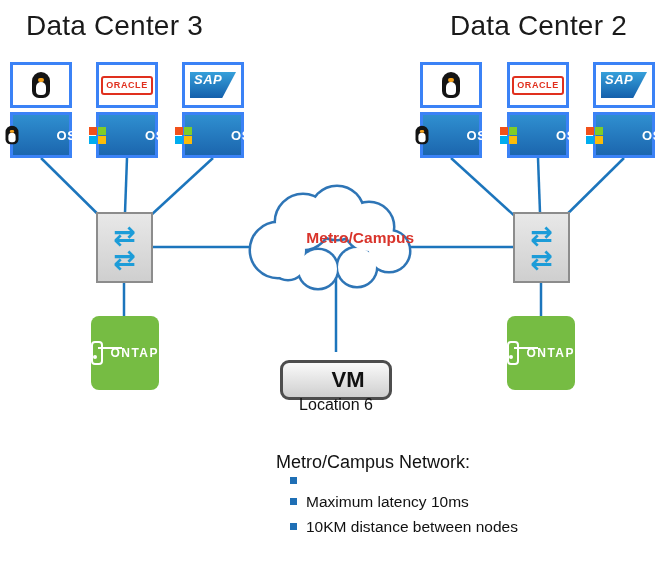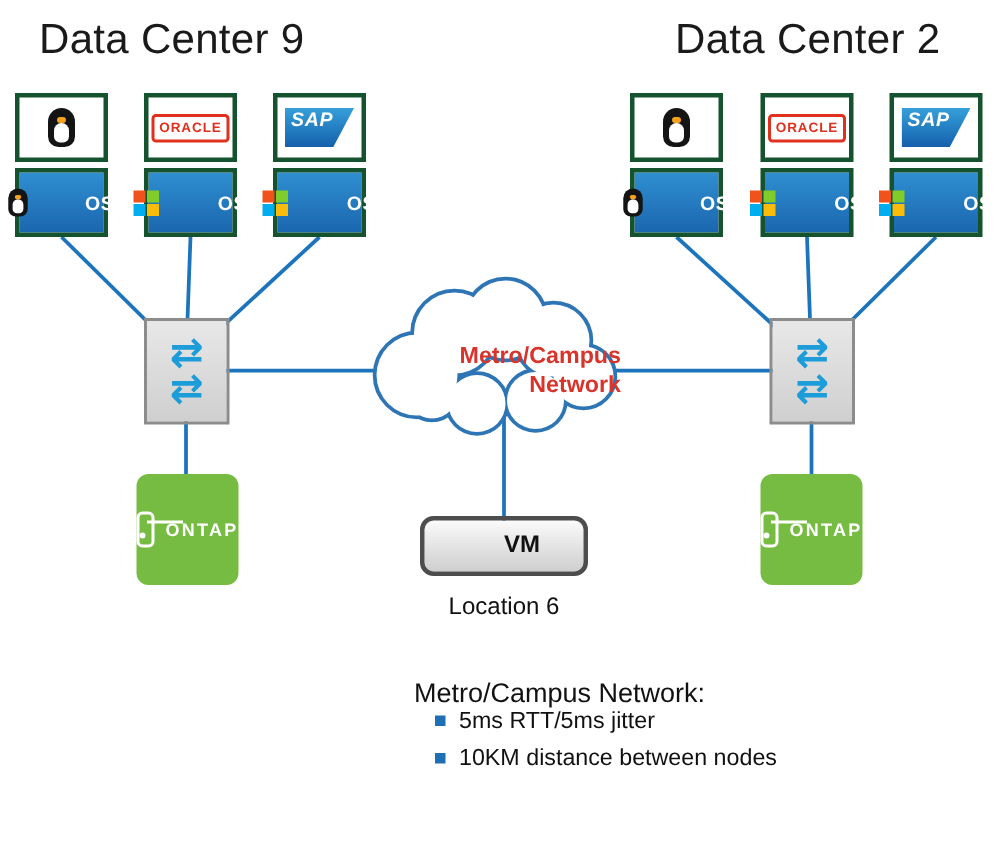--- a/index.html
+++ b/index.html
@@ -13,21 +13,21 @@
   .cl-fill circle{fill:#ffffff;stroke:none;}
 
   .dc-title{
     position:absolute;top:10px;z-index:2;font-size:28px;color:#1a1a1a;
     font-weight:500;letter-spacing:0.2px;white-space:nowrap;
   }
 
   
   .server{position:absolute;top:62px;width:62px;z-index:1;}
   .cell{
-    box-sizing:border-box;width:62px;height:46px;border:3px solid #14532d;
+    box-sizing:border-box;width:62px;height:46px;border:3px solid #3b82f6;
     background:#fff;display:flex;align-items:center;justify-content:center;
     margin-bottom:4px;gap:5px;
   }
   .cell-os{background:linear-gradient(180deg,#2F8FD0,#1B66AE);gap:39px;}
   .os-label{color:#fff;font-weight:bold;font-size:13px;letter-spacing:0.5px;}
 
   
   .tux{position:relative;width:18px;height:26px;background:#141414;border-radius:9px 9px 7px 7px;flex:none;}
   .tux::before{content:"";position:absolute;left:4px;top:10px;width:10px;height:13px;background:#fff;border-radius:5px 5px 4px 4px;}
   .tux::after{content:"";position:absolute;left:6px;top:6px;width:6px;height:4px;background:#F6A21D;border-radius:2px;}
@@ -75,25 +75,25 @@
   .ontap-label{color:#fff;font-weight:bold;font-size:12px;letter-spacing:1.5px;}
 
   
   .cloud-label{
     position:absolute;left:256px;top:228px;width:158px;z-index:2;text-align:right;
     color:#D9342B;font-weight:bold;font-size:15.5px;line-height:19px;
   }
 
   
   .vm-box{
-    position:absolute;left:280px;top:344px;width:112px;height:40px;z-index:1;
+    position:absolute;left:280px;top:360px;width:112px;height:40px;z-index:1;
     box-sizing:border-box;border:3px solid #4D4D4D;border-radius:9px;
     background:linear-gradient(180deg,#FAFAFA 0%,#E2E2E2 55%,#CFCFCF 100%);
     display:flex;align-items:center;justify-content:center;
-    font-size:16px;font-weight:bold;color:#111;padding-left:24px;
+    font-size:22px;font-weight:bold;color:#111;padding-left:24px;
   }
   .vm-caption{
     position:absolute;left:266px;top:394px;width:140px;z-index:1;text-align:center;
     font-size:16px;line-height:21px;color:#111;
   }
 
   
   .notes{position:absolute;left:276px;top:452px;z-index:1;color:#111;}
   .notes-heading{font-size:18px;margin-bottom:0;}
   .note-item{display:flex;align-items:flex-start;margin:0 0 10px 14px;font-size:15.5px;line-height:15px;}
@@ -139,21 +139,21 @@
         <circle cx="337" cy="213" r="26"></circle>
         <circle cx="369" cy="227" r="24"></circle>
         <circle cx="389" cy="251" r="20"></circle>
         <circle cx="357" cy="267" r="19"></circle>
         <circle cx="318" cy="269" r="19"></circle>
         <circle cx="288" cy="262" r="17"></circle>
       </g>
     </g>
   </svg>
 
-  <div class="dc-title" style="left:26px">Data Center 9</div>
+  <div class="dc-title" style="left:26px">Data Center 3</div>
   <div class="dc-title" style="left:450px">Data Center 2</div>
 
   <div class="server" style="left:10px">
     <div class="cell">
         <div class="tux"></div>
       </div>
     <div class="cell cell-os">
       <div class="tux tux-sm"></div>
       <span class="os-label">OS</span>
     </div>
@@ -246,35 +246,37 @@
     <div class="drive"></div>
     <div class="ontap-label">ONTAP</div>
   </div>
   <div class="ontap" style="left:507px">
     <div class="drive"></div>
     <div class="ontap-label">ONTAP</div>
   </div>
 
   <div class="cloud-label">
     <div>Metro/Campus</div>
-    <div>Network</div>
   </div>
 
   <div class="vm-box">
     <span>VM</span>
   </div>
   <div class="vm-caption">
     <div>Location 6</div>
   </div>
 
   <div class="notes">
     <div class="notes-heading">Metro/Campus Network:</div>
     <div class="note-item">
       <span class="bullet"></span>
-      <span>5ms RTT/5ms jitter</span>
+    </div>
+    <div class="note-item">
+      <span class="bullet"></span>
+      <span>Maximum latency 10ms</span>
     </div>
     <div class="note-item">
       <span class="bullet"></span>
       <span>10KM distance between nodes</span>
     </div>
   </div>
 
 </div>
 
 </body></html>

